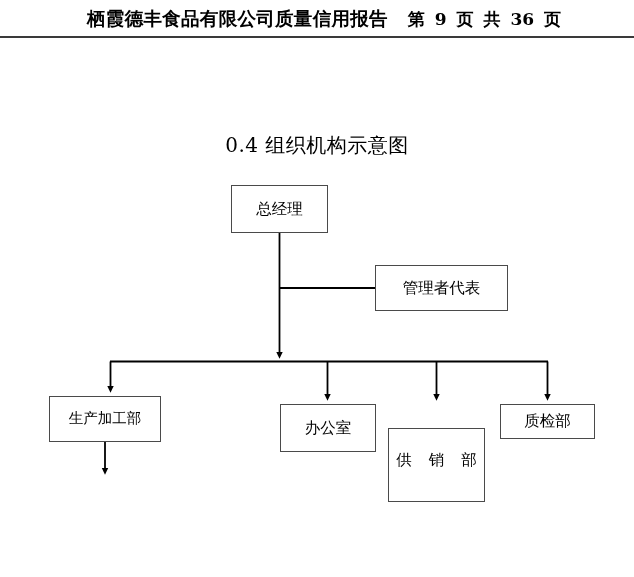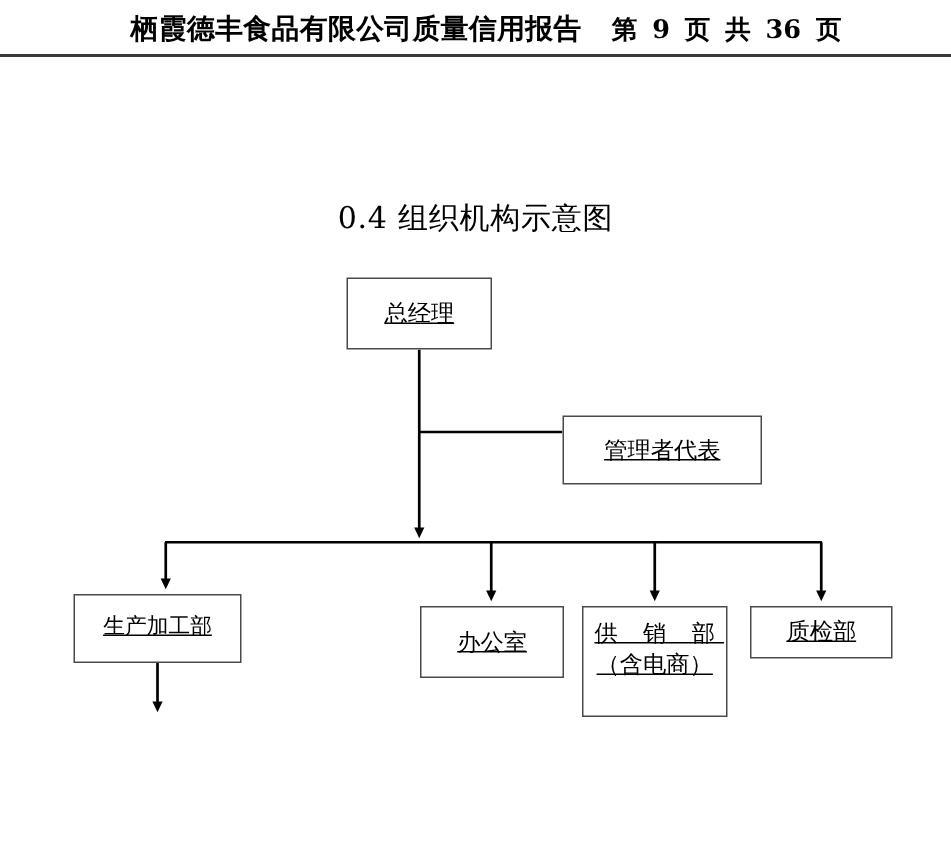--- a/index.html
+++ b/index.html
@@ -97,28 +97,29 @@
     align-items: center;
     justify-content: center;
     text-align: center;
     font-family: "DejaVu Serif", "Liberation Serif", serif;
     font-size: 15.5px;
     line-height: 1.35;
     color: #000000;
   }
   .node.two-line {
     align-items: flex-start;
-    padding-top: 7px;
+    padding-top: 21px;
+    margin-top: 24px;
   }
-  .node-line { display: block; white-space: nowrap; text-decoration: underline; }
+  .node-line { display: block; white-space: nowrap; }
   .node-line.spaced { letter-spacing: 6px; padding-left: 6px; }
 
   
   #node-general-manager { left: 231px; top: 185px; width: 97px;  height: 48px; }
-  #node-mgmt-rep        { left: 375px; top: 265px; width: 133px; height: 46px; margin-top: 12px; }
+  #node-mgmt-rep        { left: 375px; top: 265px; width: 133px; height: 46px; }
   #node-production      { left: 49px;  top: 396px; width: 112px; height: 46px; font-size: 14.5px; }
   #node-warehouse       { left: 49px;  top: 478px; width: 112px; height: 46px; }
   #node-office          { left: 280px; top: 404px; width: 96px;  height: 48px; }
   #node-sales           { left: 388px; top: 404px; width: 97px;  height: 74px; }
   #node-qc              { left: 500px; top: 404px; width: 95px;  height: 35px; }
 </style>
 </head>
 <body>
 
 <div id="page-header">
@@ -173,21 +174,20 @@
     <span class="node-line">生产加工部</span>
   </div>
 
   <div class="node" id="node-office">
     <span class="node-line">办公室</span>
   </div>
 
   <div class="node two-line" id="node-sales">
     <div>
       <span class="node-line spaced">供 销 部</span>
-      <span class="node-line">（含电商）</span>
     </div>
   </div>
 
   <div class="node" id="node-qc">
     <span class="node-line">质检部</span>
   </div>
 
 
 </div>
 

